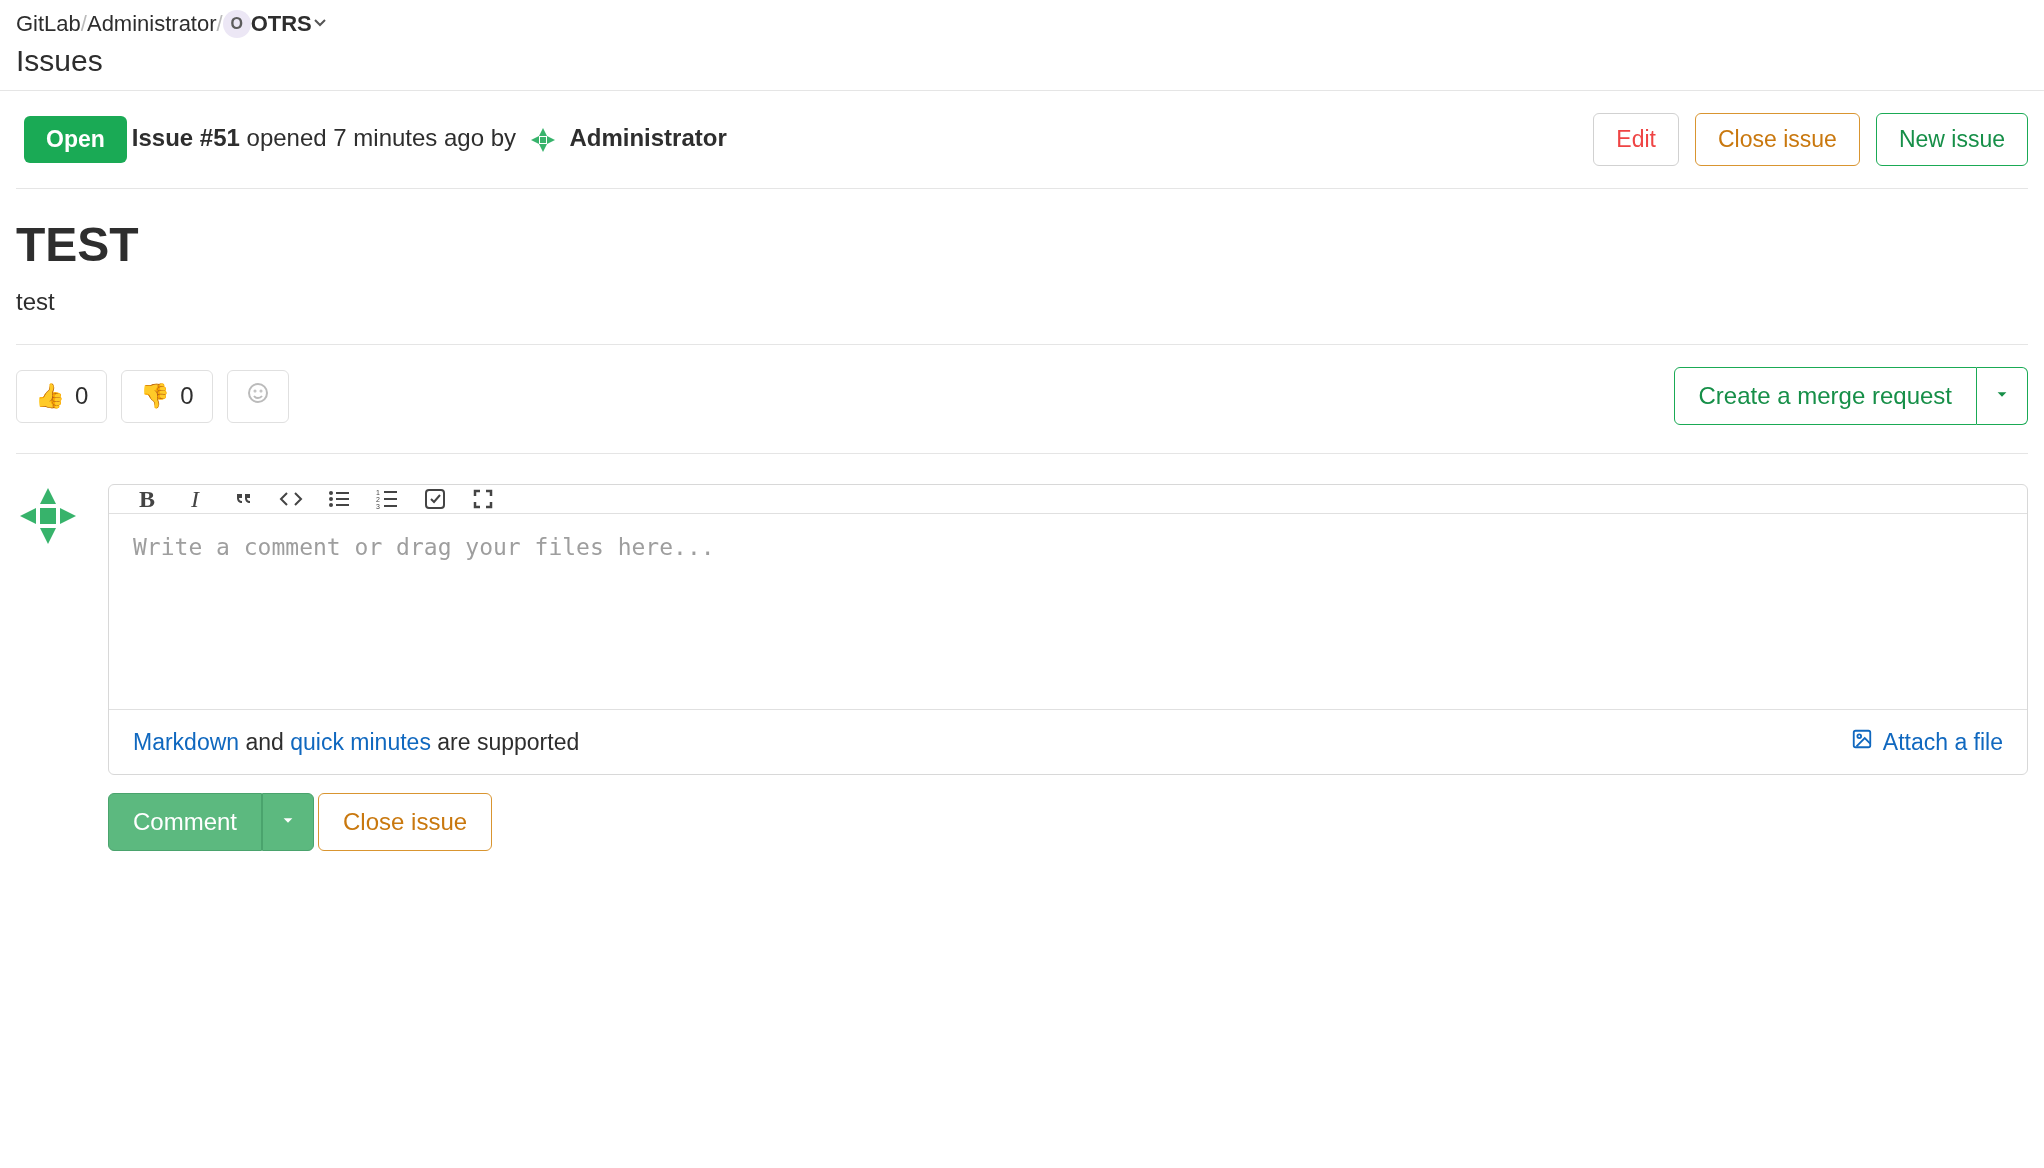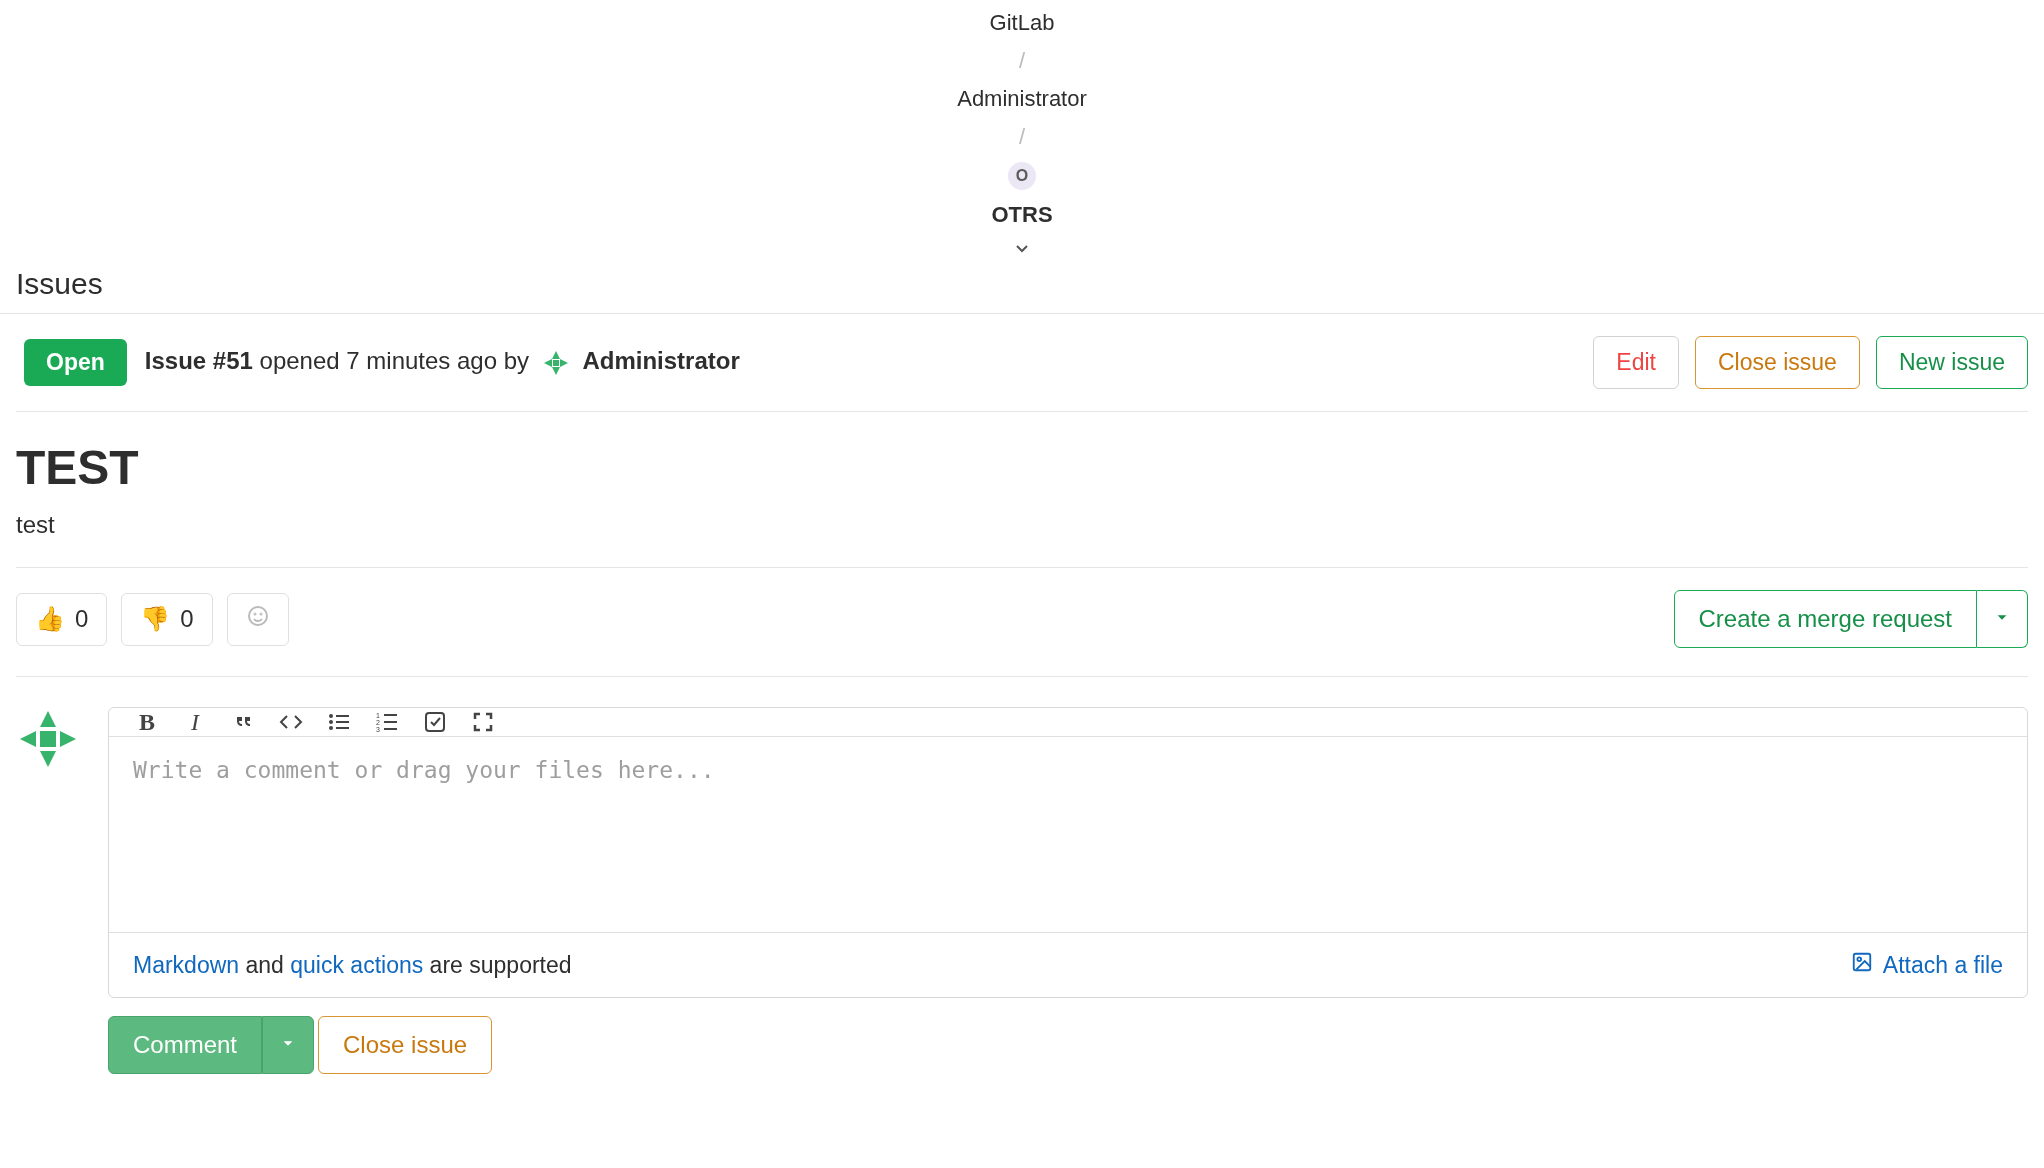--- a/index.html
+++ b/index.html
@@ -7,25 +7,24 @@
     font-family: -apple-system, BlinkMacSystemFont, "Segoe UI", Helvetica, Arial, sans-serif;
     background: #fff;
     color: #2e2e2e;
     font-size: 21px;
     padding: 0 0 60px 0;
   }
   .container { max-width: 2044px; padding: 0 16px; }
 
   
   .breadcrumbs {
-    display: flex; align-items: center; gap: 12px;
+    display: flex; align-items: center; 
     padding: 10px 0 4px 0;
     font-size: 22px;
     color: #707070;
-    flex-direction: column;
   }
   .breadcrumbs .sep { color: #bbb; }
   .breadcrumbs a { color: #2e2e2e; text-decoration: none; }
   .breadcrumbs .proj-avatar {
     width: 28px; height: 28px; border-radius: 50%;
     background: #ece7f5; color: #5c5c5c;
     display: inline-flex; align-items: center; justify-content: center;
     font-size: 16px; font-weight: 600;
   }
   .breadcrumbs .project { font-weight: 700; color: #2e2e2e; }
@@ -33,21 +32,21 @@
   .page-title-small { font-size: 30px; font-weight: 400; padding: 2px 0 12px 0; }
 
   hr.full { border: none; border-top: 1px solid #e5e5e5; margin: 0 -16px; }
 
   
   .status-row {
     display: flex; align-items: center; justify-content: space-between;
     padding: 22px 0 22px 0;
     border-bottom: 1px solid #e5e5e5;
   }
-  .status-left { display: flex; align-items: center; gap: 18px; flex-wrap: wrap; font-size: 24px; padding-left: 8px; }
+  .status-left { display: flex; align-items: center; gap: 5px; flex-wrap: wrap; font-size: 24px; padding-left: 8px; }
   .badge-open {
     background: #1aaa55; color: #fff; font-weight: 600;
     padding: 10px 22px; border-radius: 6px; font-size: 23px;
   }
   .status-meta { color: #2e2e2e; }
   .status-meta strong { font-weight: 700; }
   .author { font-weight: 700; }
   .user-avatar {
     width: 32px; height: 32px; display: inline-block; vertical-align: middle;
     background: #fff; position: relative; margin: 0 4px;
@@ -273,21 +272,21 @@
           <span class="tool">
             <svg viewBox="0 0 24 24" fill="none" stroke="#444" stroke-width="2.5">
                 <path d="M4 9V4h5M20 9V4h-5M4 15v5h5M20 15v5h-5"></path>
               </svg>
           </span>
         </div>
       </div>
       <textarea class="comment-textarea" placeholder="Write a comment or drag your files here..." style=""></textarea>
       <div class="comment-footer">
         <div>
-          <a href="#">Markdown</a><span> and </span><a href="#">quick actions</a><span> are supported</span>
+          <a href="#">Markdown</a><span> and </span><a href="#">quick minutes</a><span> are supported</span>
         </div>
         <div class="attach">
           <span>
             <svg viewBox="0 0 24 24" fill="none" stroke="#1068bf" stroke-width="2">
                 <rect x="3" y="3" width="18" height="18" rx="2"></rect>
                 <circle cx="9" cy="9" r="2"></circle>
                 <path d="M21 17l-6-6-9 9"></path>
               </svg>
           </span>
           <span>Attach a file</span>

